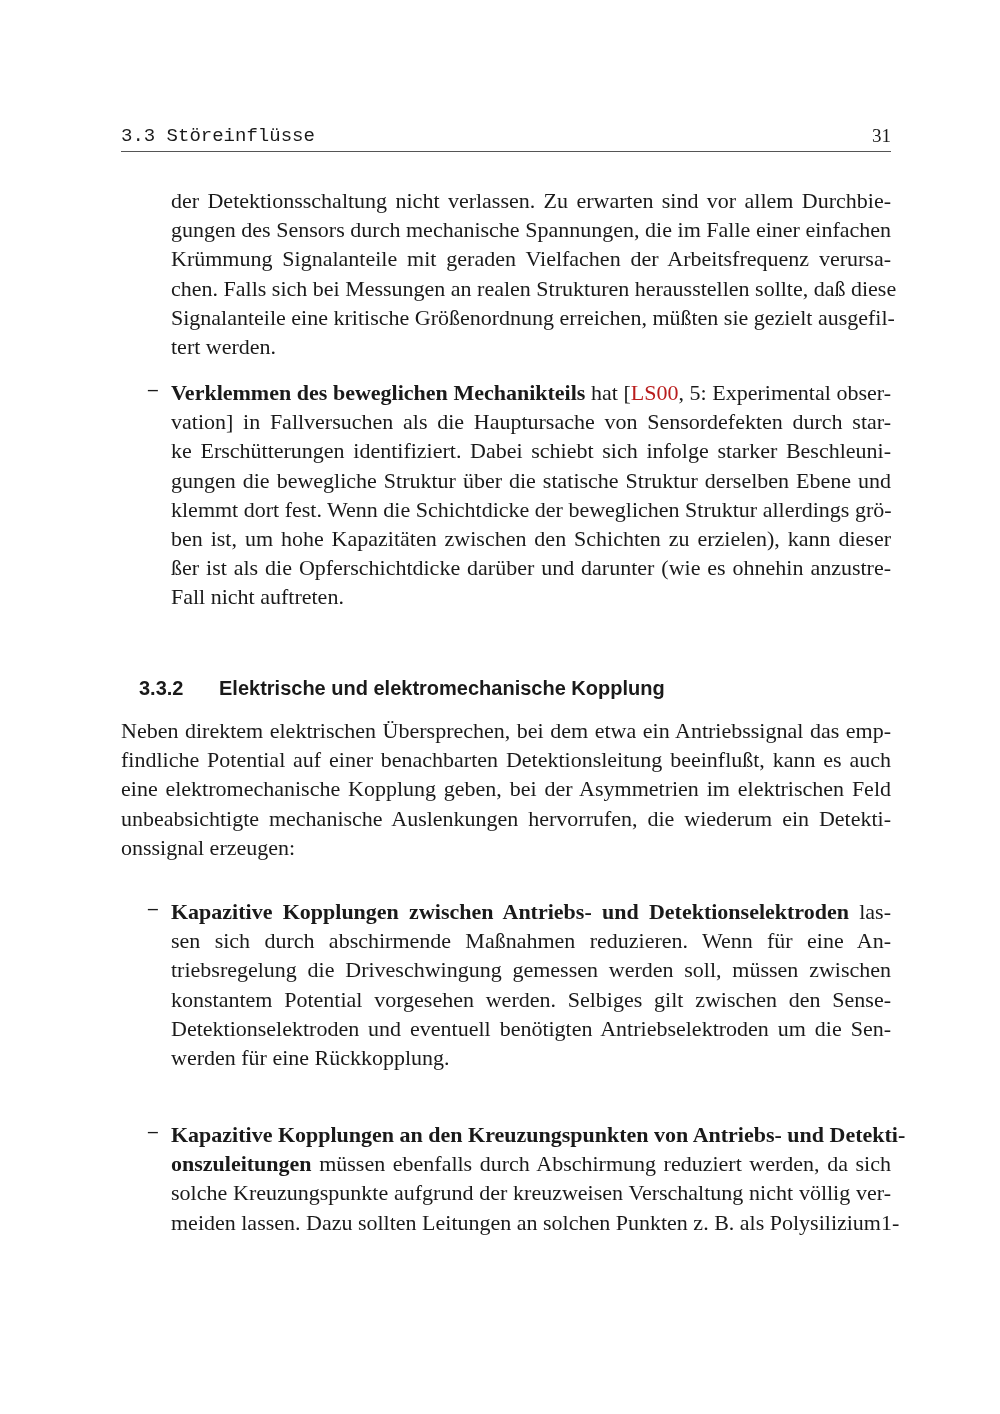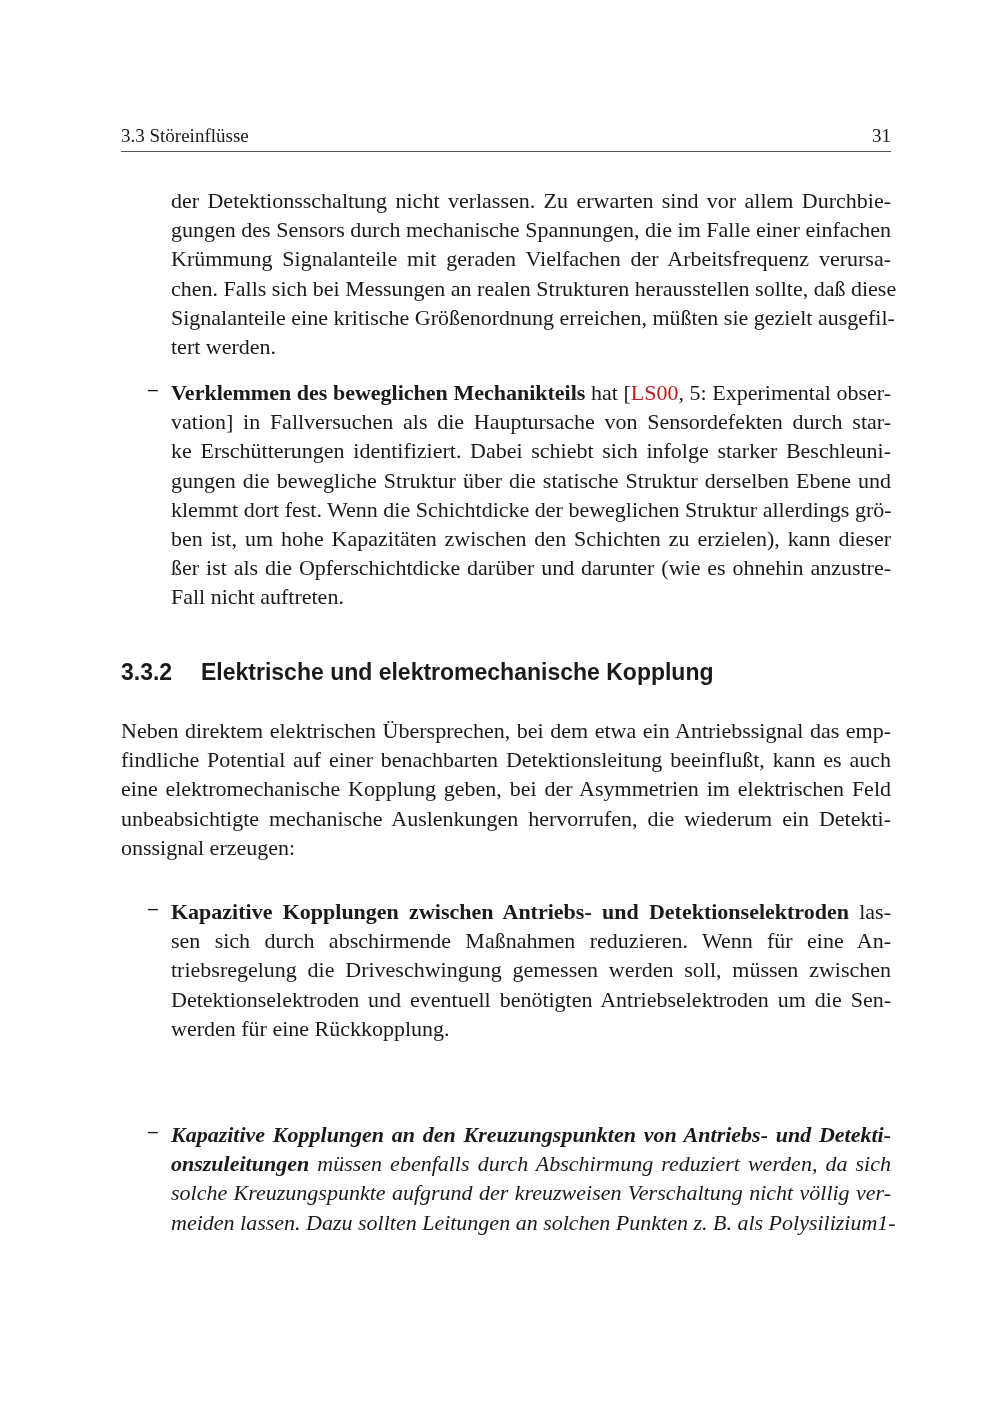--- a/index.html
+++ b/index.html
@@ -1,29 +1,29 @@
 <!DOCTYPE html>
 <html><head>
 <meta charset="utf-8">
 <style>
   html, body { margin: 0; padding: 0; background: #ffffff; }
   body { width: 1000px; height: 1414px; position: relative; overflow: hidden;
          font-family: "Liberation Serif", "DejaVu Serif", serif; color: #1a1a1a; }
   .header { position: absolute; left: 121px; top: 125px; width: 770px; height: 26px;
             border-bottom: 1px solid #555; font-size: 19px; }
-  .header .left { position: absolute; left: 0; top: 0; }
+  .header .left { position: absolute; left: 0; top: 0; font-family: Liberation Mono, monospace; }
   .header .right { position: absolute; right: 0; top: 0; }
   .para { position: absolute; font-size: 22px; line-height: 29.2px; text-align: justify; }
   .para .ln { display: block; text-align: justify; text-align-last: justify; white-space: nowrap; }
   .para .ln.last { text-align-last: left; }
   b { font-weight: bold; }
   .cite { color: #b91c1c; }
   .dash { position: absolute; font-weight: bold; font-size: 19.5px; }
-  h2 { position: absolute; left: 121px; top: 659px; margin: 0; font-family: "Liberation Sans", "DejaVu Sans", sans-serif;
-       font-weight: bold; font-size: 23px; }
+  h2 { position: absolute; left: 121px; top: 659px; margin: 18px; font-family: "Liberation Sans", "DejaVu Sans", sans-serif;
+       font-weight: bold; font-size: 20px; }
   h2 .num { display: inline-block; width: 80px; }
 </style>
 </head>
 <body>
 
 <div class="header">
   <span class="left">3.3 Störeinflüsse</span>
   <span class="right">31</span>
 </div>
 
@@ -56,23 +56,24 @@
   <span class="ln">eine elektromechanische Kopplung geben, bei der Asymmetrien im elektrischen Feld</span>
   <span class="ln">unbeabsichtigte mechanische Auslenkungen hervorrufen, die wiederum ein Detekti-</span>
   <span class="ln last">onssignal erzeugen:</span>
 </div>
 
 <span class="dash" style="left:148px; top:897px;">–</span>
 <div class="para" style="left:171px; top:897px; width:720px;">
   <span class="ln"><b>Kapazitive Kopplungen zwischen Antriebs- und Detektionselektroden</b><span> las-</span></span>
   <span class="ln">sen sich durch abschirmende Maßnahmen reduzieren.   Wenn für eine An-</span>
   <span class="ln">triebsregelung die Driveschwingung gemessen werden soll, müssen zwischen</span>
+  <span class="ln">konstantem Potential vorgesehen werden.  Selbiges gilt zwischen den Sense-</span>
   <span class="ln">Detektionselektroden und eventuell benötigten Antriebselektroden um die Sen-</span>
   <span class="ln last">werden für eine Rückkopplung.</span>
 </div>
 
 <span class="dash" style="left:148px; top:1120px;">–</span>
-<div class="para" style="left:171px; top:1120px; width:720px;font-style:italic;">
+<div class="para" style="left:171px; top:1120px; width:720px;">
   <span class="ln"><b>Kapazitive Kopplungen an den Kreuzungspunkten von Antriebs- und Detekti-</b></span>
   <span class="ln"><b>onszuleitungen</b><span> müssen ebenfalls durch Abschirmung reduziert werden, da sich</span></span>
   <span class="ln">solche Kreuzungspunkte aufgrund der kreuzweisen Verschaltung nicht völlig ver-</span>
   <span class="ln">meiden lassen. Dazu sollten Leitungen an solchen Punkten z. B. als Polysilizium1-</span>
 </div>
 
 </body></html>

